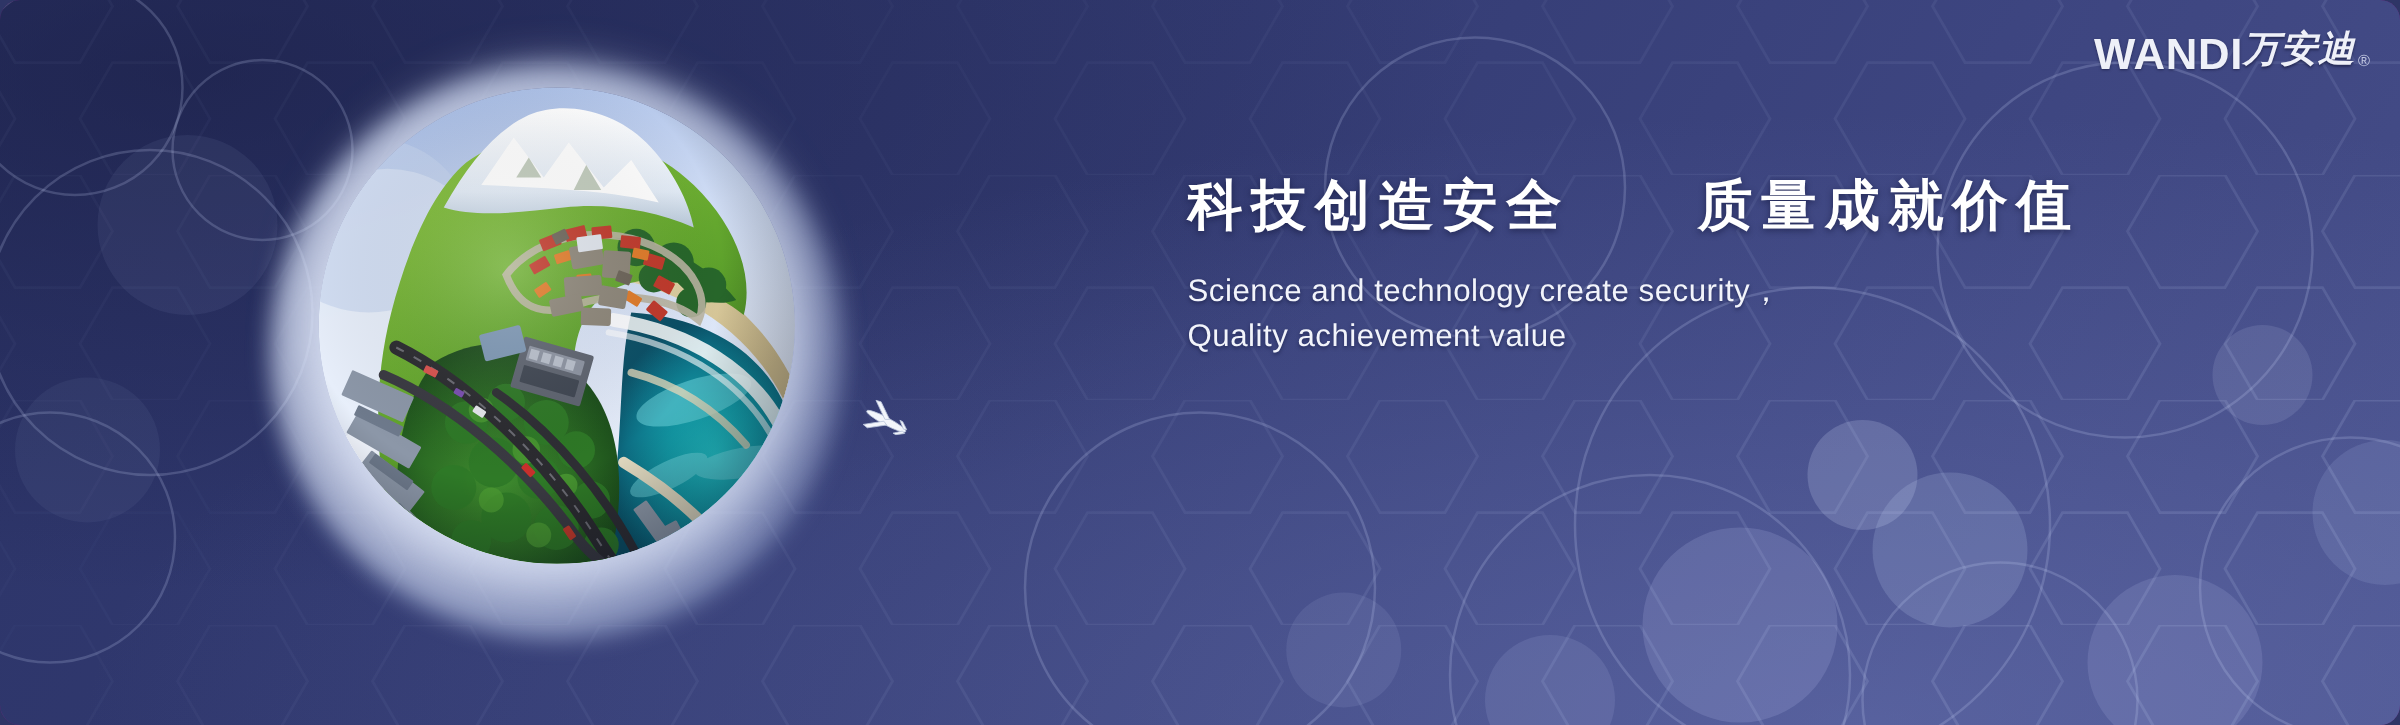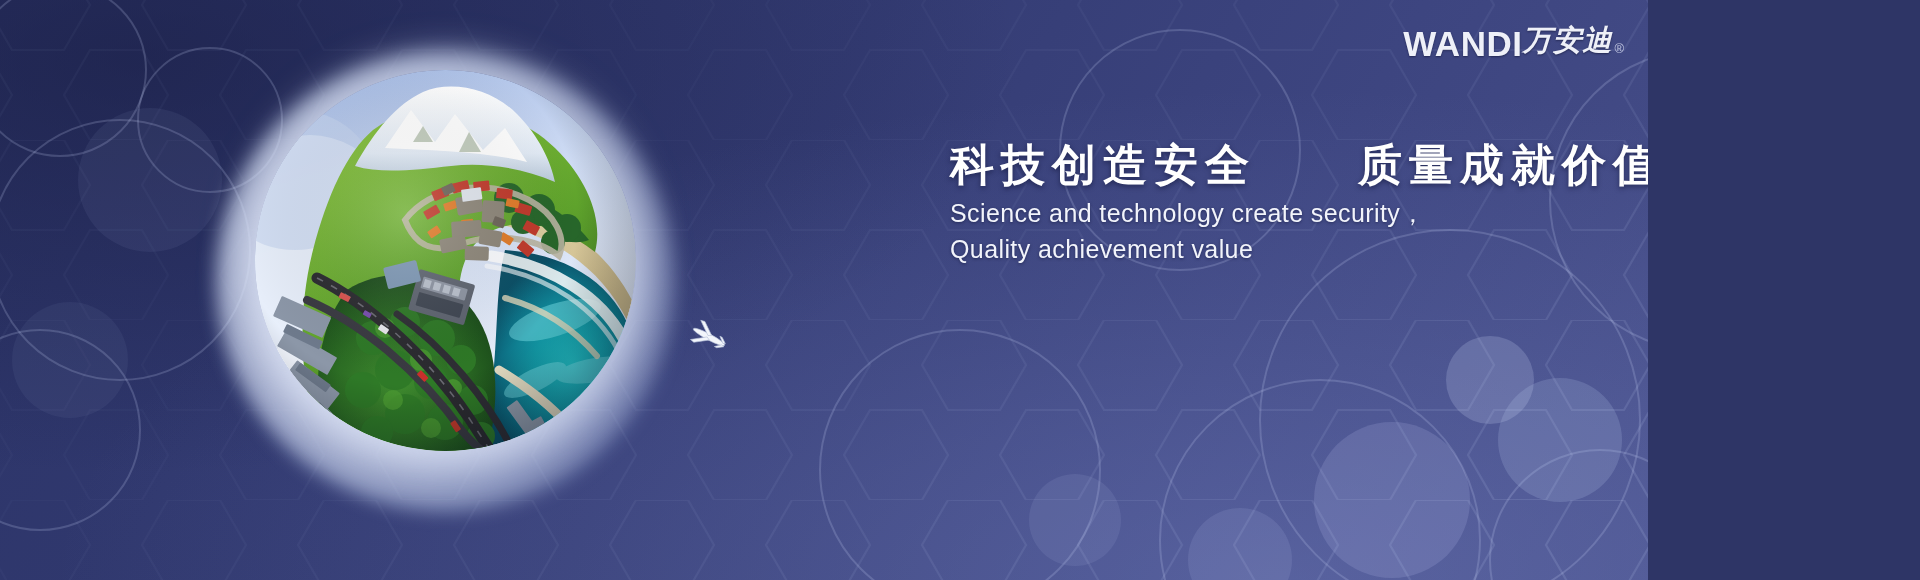--- a/index.html
+++ b/index.html
@@ -1,20 +1,21 @@
 <!DOCTYPE html>
 <html><head>
 <meta charset="utf-8">
 <style>
   html,body{margin:0;padding:0;background:#2e3566;}
   *{box-sizing:border-box;}
   #banner{
-    position:relative;width:1648px;height:580px;overflow:hidden;
+    position:relative;width:1920px;height:580px;overflow:hidden;
     font-family:"Liberation Sans","DejaVu Sans",sans-serif;
     background:#701a75;
+    border-radius:16px;
   }
   
   .bg-base{position:absolute;inset:0;
     background:
       radial-gradient(115% 130% at 78% 100%, rgba(120,132,196,.42) 0%, rgba(120,132,196,.16) 38%, rgba(0,0,0,0) 65%),
       radial-gradient(90% 120% at 8% 10%, rgba(22,26,62,.55) 0%, rgba(22,26,62,0) 60%),
       linear-gradient(120deg,#2c3468 0%,#343c74 45%,#3d4580 72%,#464e89 100%);
   }
   .bg-hex{position:absolute;inset:-40px;opacity:.55;}
   .bg-bokeh{position:absolute;inset:0;}
@@ -38,21 +39,21 @@
   #logo .wordmark{font-size:35px;font-weight:bold;letter-spacing:.5px;color:#eef0f8;line-height:1;
     text-shadow:0 1px 2px rgba(10,12,40,.5);}
   #logo .cn{font-size:29px;font-weight:bold;color:#eef0f8;line-height:1;letter-spacing:1px;
     text-shadow:0 1px 2px rgba(10,12,40,.5);font-style:italic;}
   #logo .reg{font-size:13px;color:#c3c8e2;margin-left:2px;margin-top:16px;line-height:1;}
 
   
   #copy{position:absolute;left:950px;top:140px;width:740px;}
   #headline{color:#ffffff;font-size:44px;font-weight:bold;letter-spacing:7px;line-height:1.15;
     white-space:pre;text-shadow:0 2px 5px rgba(12,16,50,.55);}
-  #subtitle{margin-top:4px;color:#f2f4fb;font-size:25px;line-height:1.45;font-weight:500;
+  #subtitle{margin-top:24px;color:#f2f4fb;font-size:25px;line-height:1.45;font-weight:500;
     letter-spacing:.4px;text-shadow:0 1px 3px rgba(12,16,50,.5);}
 </style>
 </head>
 <body>
 
 <div id="banner">
 
   <div class="bg-base"></div>
 
   <svg class="bg-hex" width="2000" height="660" viewBox="0 0 2000 660" preserveAspectRatio="none">

